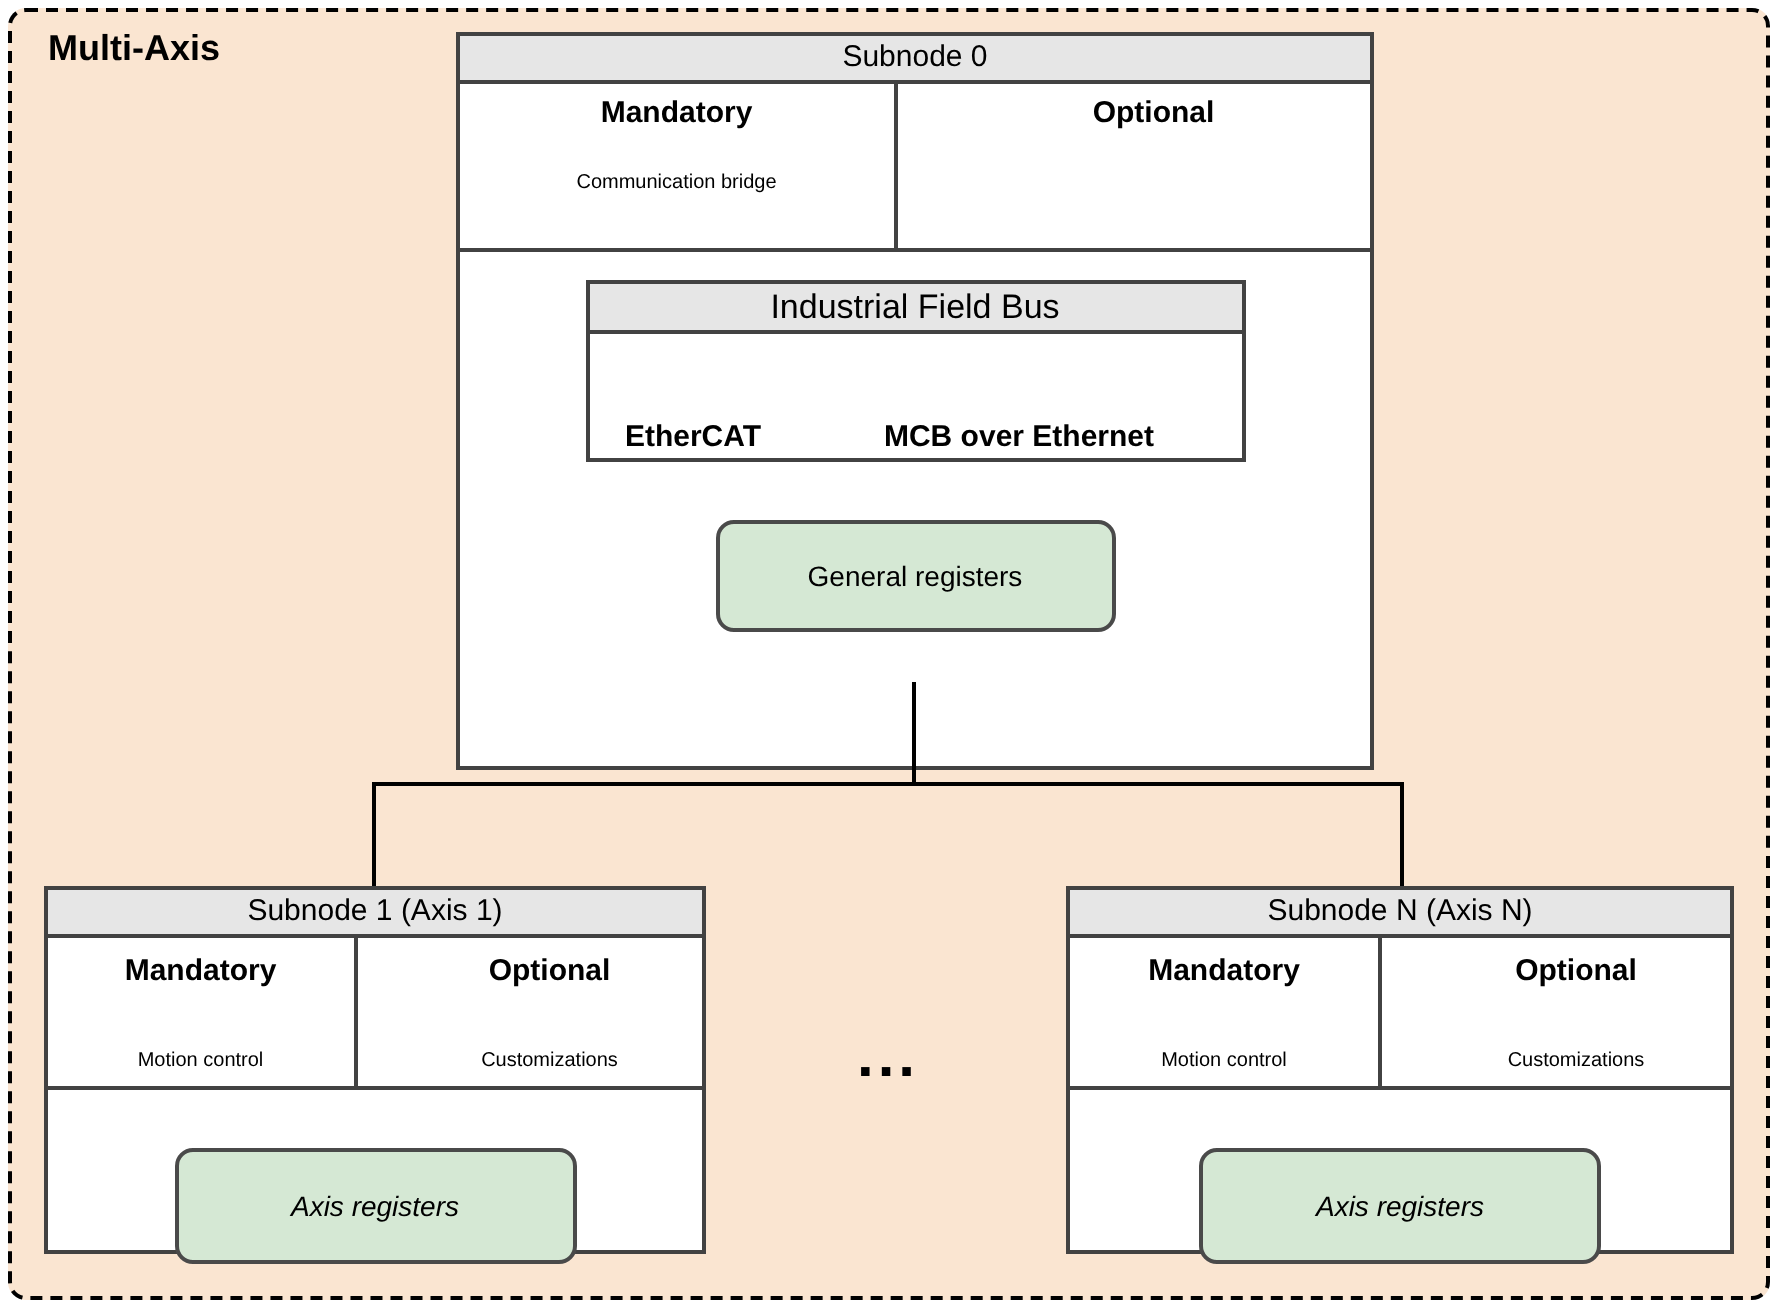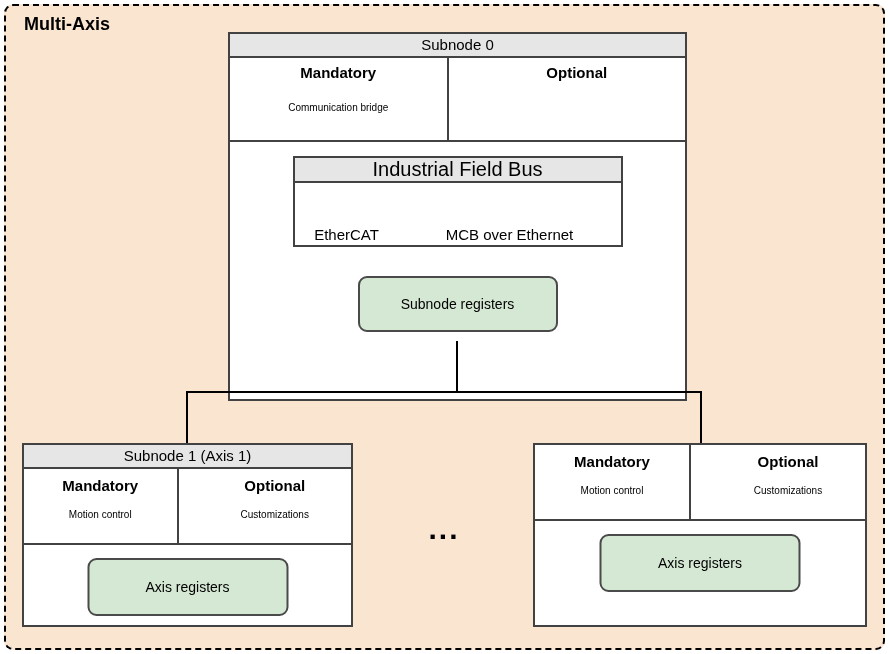--- a/index.html
+++ b/index.html
@@ -12,72 +12,72 @@
     border:2px dashed var(--outer-border,#000);
     border-radius:9px;
   }
   .outer-title { position:absolute; left:18px; top:8px; font-size:18px; font-weight:bold; }
 
   .node {
     position:absolute; background:var(--box-bg,#fff);
     border:2px solid var(--box-border,#424242);
     display:flex; flex-direction:column;
   }
-  .sn0 { left:228px; top:32px; width:459px; height:369px; }
+  .sn0 { left:228px; top:16px; width:459px; height:369px; }
   .sn1 { left:22px;  top:443px; width:331px; height:184px; }
   .snN { left:533px; top:443px; width:334px; height:184px; }
 
   .node-header {
     flex:0 0 auto; height:24px; line-height:22px; text-align:center;
     background:var(--header-bg,#E6E6E6);
     border-bottom:2px solid var(--box-border,#424242);
     font-size:15px;
   }
 
   .mo-row { display:flex; flex:0 0 auto; border-bottom:2px solid var(--box-border,#424242);gap:20px; }
   .sn0 .mo-row { height:84px; }
   .axis .mo-row { height:76px; }
   .mo-cell { flex:1 1 0; text-align:center; min-width:0; }
   .mo-cell.first { border-right:2px solid var(--box-border,#424242); }
   .mo-label { font-weight:bold; font-size:15px; margin-top:6px; }
   .mo-value { font-size:10px; margin-top:21px; }
   .axis .mo-label { margin-top:8px; }
-  .axis .mo-value { margin-top:15px; }
+  .axis .mo-value { margin-top:31px; }
 
   .node-body { position:relative; flex:1 1 auto; }
 
   .ifb {
     position:absolute; left:50%; transform:translateX(-50%); top:14px;
     width:330px; height:91px; border:2px solid var(--box-border,#424242);
     background:var(--box-bg,#fff);
   }
   .ifb-header {
-    height:25px; line-height:23px; text-align:center; font-size:20px;
+    height:25px; line-height:23px; text-align:center; font-size:17px;
     background:var(--header-bg,#E6E6E6);
     border-bottom:2px solid var(--box-border,#424242);
   }
   .ifb-cells { display:flex; height:62px; }
   .ifb-cell {
     display:flex; align-items:center; justify-content:center;
-    font-weight:normal; font-size:15px; text-align:center; padding:0 8px;margin-top:40px;
+    font-weight:bold; font-size:15px; text-align:center; padding:0 8px;margin-top:40px;
   }
   .ifb-cell.c1 { width:104px; }
   .ifb-cell.c2 { width:112px; border-left:2px solid var(--box-border,#424242); border-right:2px solid var(--box-border,#424242); }
   .ifb-cell.c3 { flex:1 1 0;border-radius:22px; }
 
   .register {
     position:absolute; left:50%; transform:translateX(-50%);
     background:var(--register-bg,#D5E8D4);
     border:2px solid var(--register-border,#4A4A4A);
     border-radius:9px;
     display:flex; align-items:center; justify-content:center;
     font-size:14px; text-align:center;
   }
   .sn0 .register { top:134px; width:200px; height:56px; }
-  .axis .register { top:13px; width:201px; height:58px; }
+  .axis .register { top:29px; width:201px; height:58px;font-style:italic; }
 
   .connector { position:absolute; background:var(--connector,#000); }
   .c-trunk { left:456px; top:341px; width:2px;  height:52px; }
   .c-h     { left:186px; top:391px; width:516px; height:2px; }
   .c-left  { left:186px; top:391px; width:2px;  height:52px; }
   .c-right { left:700px; top:391px; width:2px;  height:52px; }
 
   .dots {
     position:absolute; left:416px; top:512px; width:56px;
     text-align:center; font-size:30px; font-weight:bold; letter-spacing:2px;
@@ -104,21 +104,21 @@
       </div>
     </div>
     <div class="node-body">
       <div class="ifb">
         <div class="ifb-header">Industrial Field Bus</div>
         <div class="ifb-cells">
           <div class="ifb-cell c1">EtherCAT</div>
           <div class="ifb-cell c3">MCB over Ethernet</div>
         </div>
       </div>
-      <div class="register">Subnode registers</div>
+      <div class="register">General registers</div>
     </div>
   </div>
 
   <div class="connector c-trunk"></div>
   <div class="connector c-h"></div>
   <div class="connector c-left"></div>
   <div class="connector c-right"></div>
 
   <div class="node axis sn1">
     <div class="node-header">Subnode 1 (Axis 1)</div>
@@ -133,20 +133,21 @@
       </div>
     </div>
     <div class="node-body">
       <div class="register">Axis registers</div>
     </div>
   </div>
 
   <div class="dots">...</div>
 
   <div class="node axis snN">
+    <div class="node-header">Subnode N (Axis N)</div>
     <div class="mo-row">
       <div class="mo-cell first">
         <div class="mo-label">Mandatory</div>
         <div class="mo-value">Motion control</div>
       </div>
       <div class="mo-cell">
         <div class="mo-label">Optional</div>
         <div class="mo-value">Customizations</div>
       </div>
     </div>

